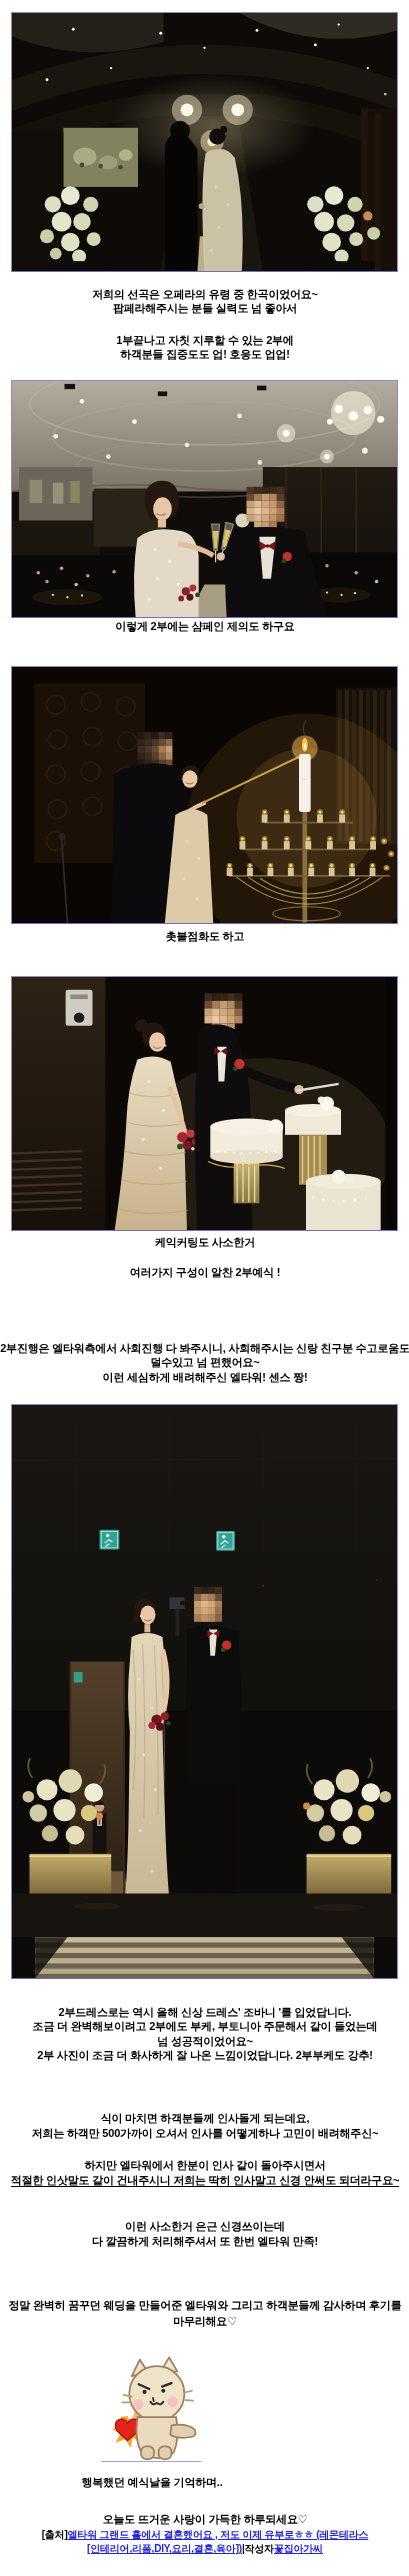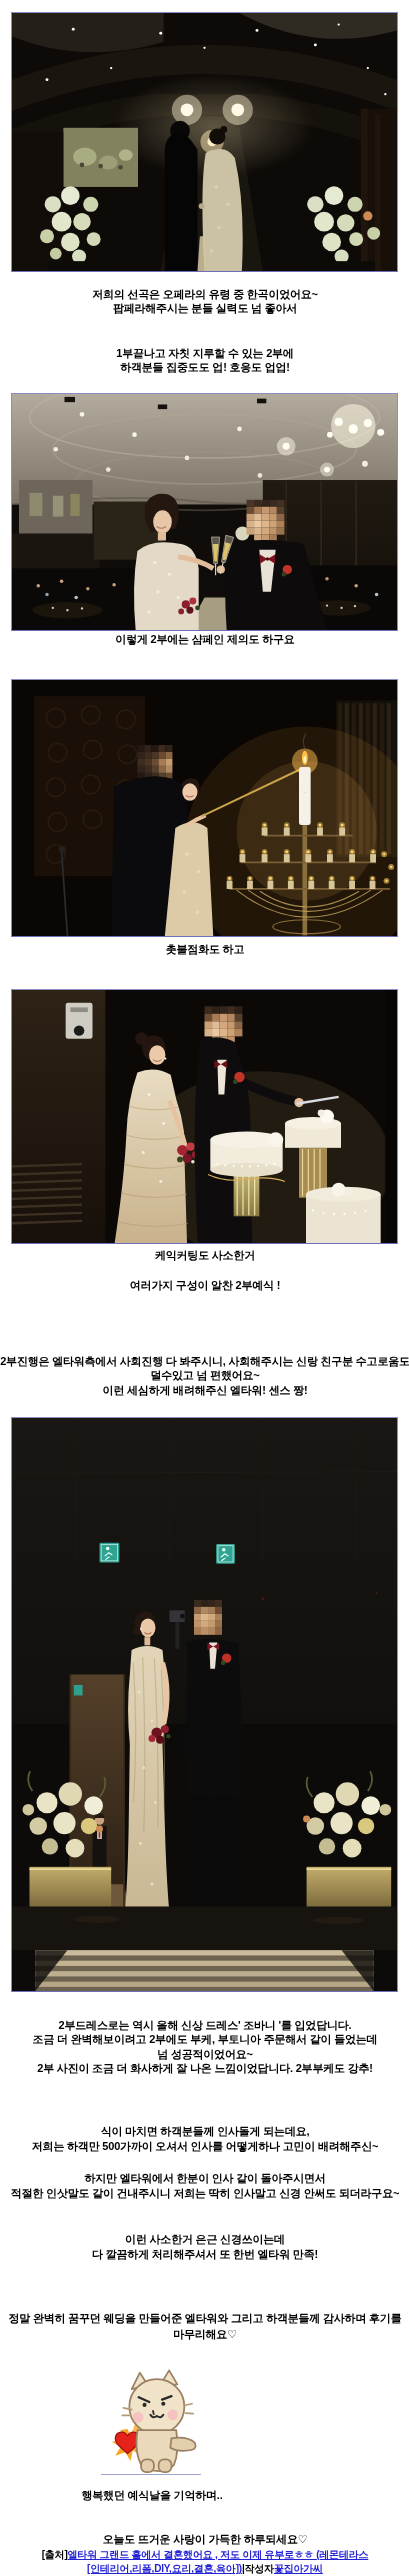--- a/index.html
+++ b/index.html
@@ -5,34 +5,34 @@
   html,body{margin:0;padding:0;background:#ffffff;}
   body{width:410px;height:2576px;overflow:hidden;position:relative;
        font-family:"Liberation Sans","DejaVu Sans",sans-serif;}
   .photo{margin-left:11px;width:387px;box-sizing:border-box;
          border:0.6px solid #8d8dc6;border-bottom:1.2px solid #6f6fb9;
          background:#000;font-size:0;overflow:hidden;}
   .photo svg{display:block;width:100%;height:100%;}
   .para,.cap{font-size:11px;font-weight:bold;color:#000;text-align:center;
              line-height:14.6px;letter-spacing:-0.2px;}
   .lh28{line-height:16.4px;}
-  .u-line span{text-underline-offset:1.8px;}
+  .u-line span{text-decoration:underline;text-underline-offset:1.8px;}
   .sticker{margin-left:101px;width:100px;height:113px;box-sizing:content-box;
            border-bottom:0.6px solid #9fa3cf;font-size:0;}
   .sticker svg{display:block;width:100px;height:113px;}
   .cap-sticker{width:304px;}
   .src{font-size:10px;font-weight:bold;text-align:center;line-height:14.6px;color:#000;letter-spacing:-0.2px;}
   .link{color:#2424d6;text-decoration:underline;cursor:pointer;}
   .spacer-bottom{height:24px;}
   
-  .mt20{margin-top:11.7px}.mt26{margin-top:15px}.mt28{margin-top:30px}.mt31{margin-top:18px}
+  .mt20{margin-top:11.7px}.mt26{margin-top:15px}.mt28{margin-top:17px}.mt31{margin-top:18px}
   .mt1{margin-top:0.6px}.mt57{margin-top:33px}.mt8{margin-top:4.7px}.mt55{margin-top:32px}
   .mt7{margin-top:4.1px}.mt27{margin-top:16px}.mt105{margin-top:61px}.mt32{margin-top:19px}
   .mt60{margin-top:26px}.mt82{margin-top:48px}.mt54{margin-top:32px}.mt4{margin-top:13px}
-  .mt30{margin-top:29px}.mt2{margin-top:1.2px}
+  .mt30{margin-top:22px}.mt2{margin-top:1.2px}
 </style>
 </head>
 <body>
 
 <div class="photo mt20" style="height:260px">
 <svg viewBox="0 0 660 445" preserveAspectRatio="none">
   <defs>
     <radialGradient id="p1glow" cx="50%" cy="50%" r="50%">
       <stop offset="0%" stop-color="rgba(252,232,180,0.30)"></stop>
           <stop offset="100%" stop-color="rgba(252,232,180,0)"></stop>

